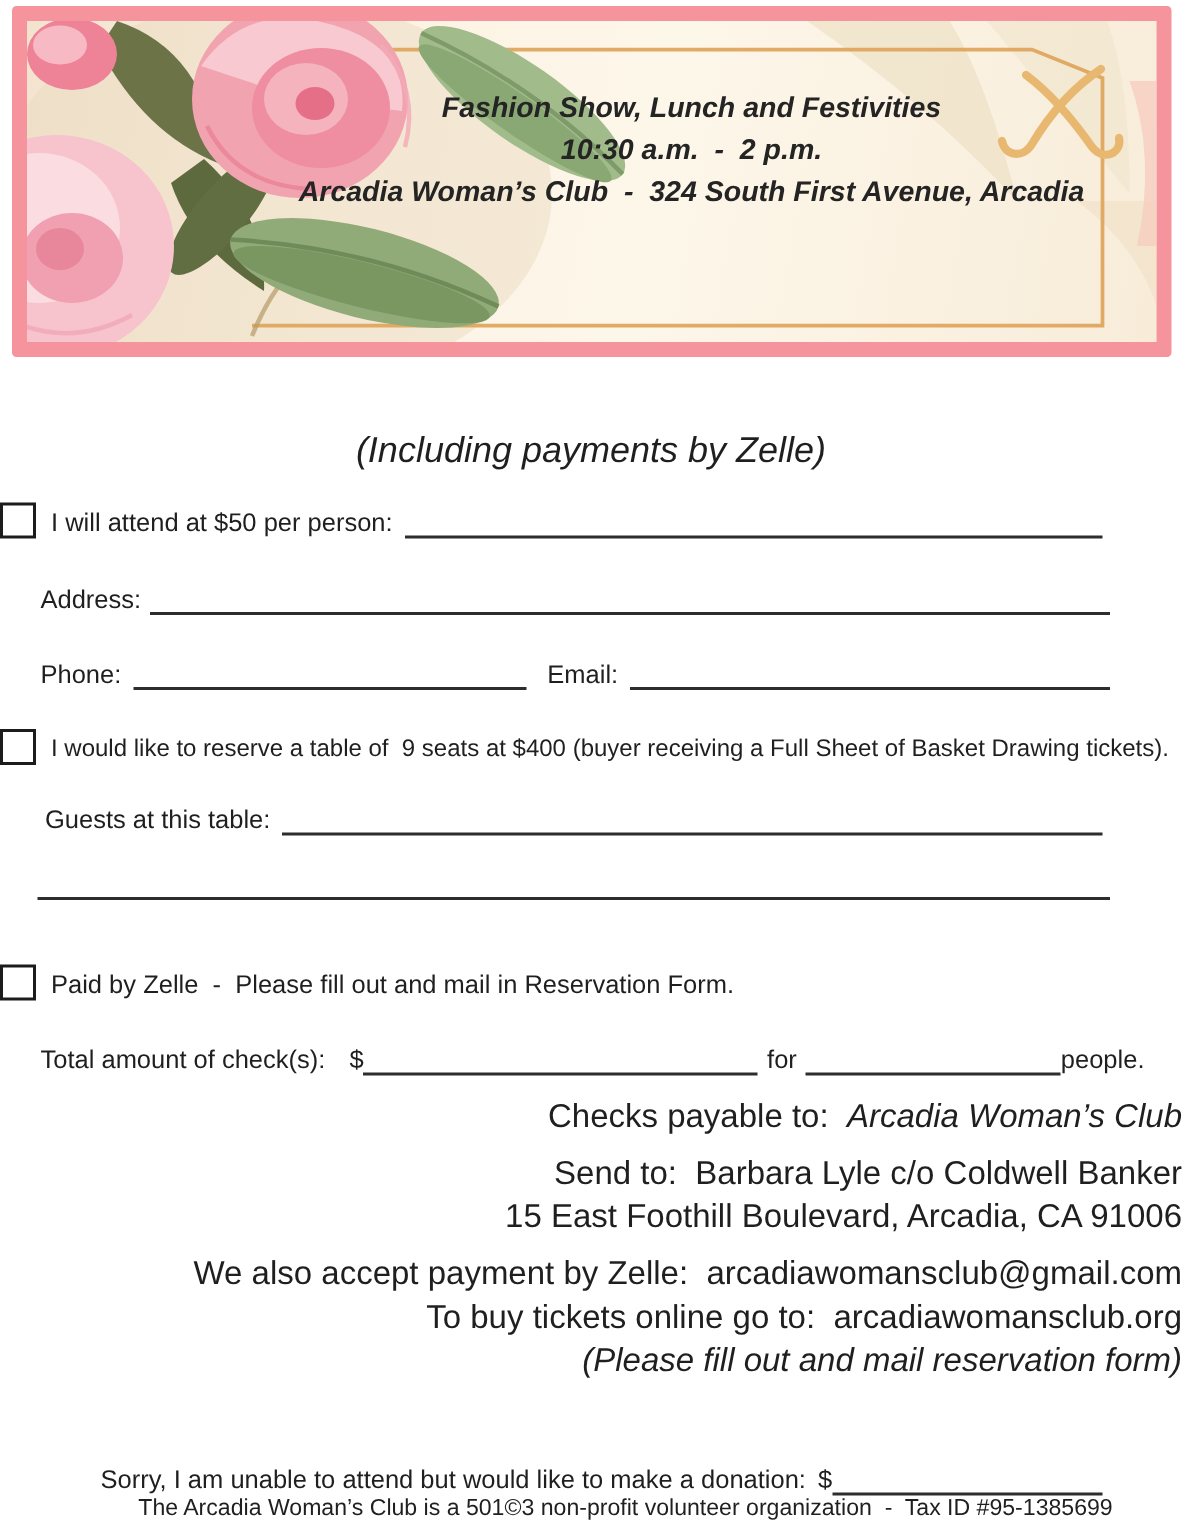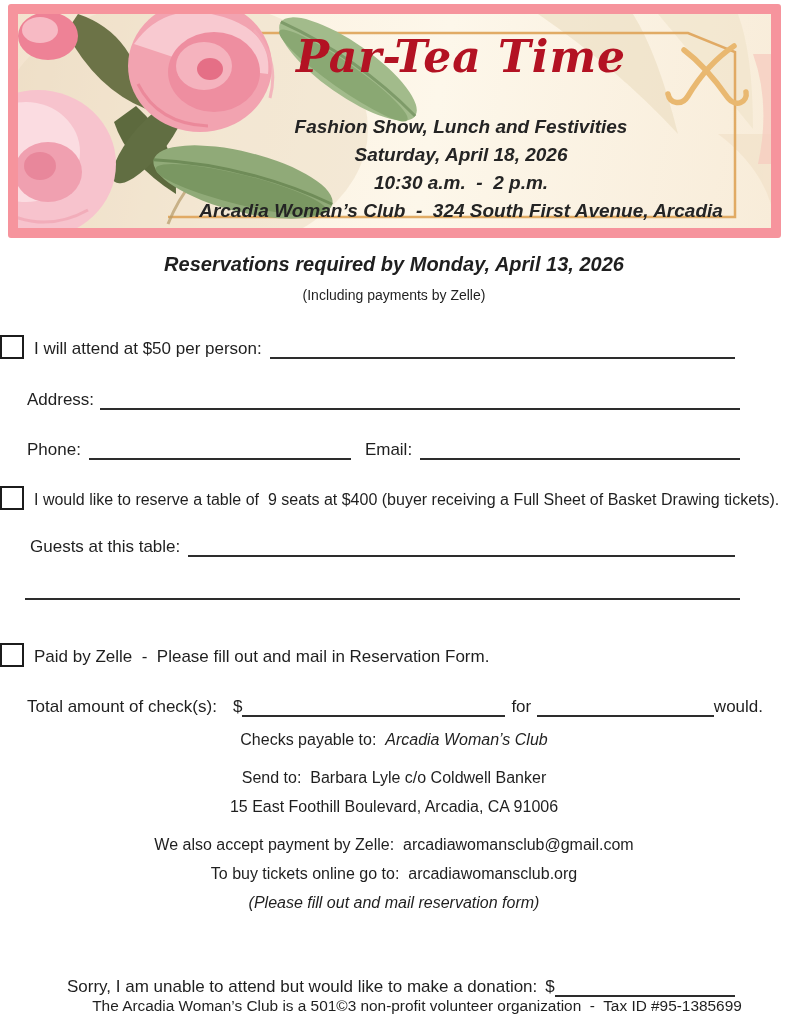--- a/index.html
+++ b/index.html
@@ -18,27 +18,27 @@
     color:#242424;white-space:pre;}
   .banner-sub.first{margin-top:29px;}
 
   
   .t{white-space:pre;}
   .row{position:absolute;display:flex;align-items:flex-end;font-size:17px;line-height:21px;}
   .fl{border-bottom:2px solid #2d2d2d;height:18px;}
   .grow{flex:1;}
   .cb{width:20px;height:20px;border:2px solid #1c1c1c;background:#fff;margin-right:10px;
     flex:none;align-self:flex-end;margin-bottom:0px;}
-  .cline{position:absolute;width:100%;text-align:center;font-size:16px;white-space:pre;}
+  .cline{position:absolute;width:100%;text-align:right;font-size:22px;white-space:pre;}
   .italic{font-style:italic;}
 
   .heading{position:absolute;width:100%;text-align:center;top:253px;
     font-size:20px;font-style:italic;font-weight:bold;white-space:pre;}
   .subheading{position:absolute;width:100%;text-align:center;top:287px;
-    font-size:14px;white-space:pre;}
+    font-size:24px;font-style:italic;white-space:pre;}
 
   .row-attend{top:335px;left:0;right:53px;}
   .row-address{top:389px;left:27px;right:48px;}
   .row-phone{top:439px;left:27px;right:48px;}
   .row-table{top:486px;left:0;right:0;font-size:16px;}
   .row-guests{top:536px;left:30px;right:53px;}
   .solo-line{position:absolute;top:578px;left:25px;right:48px;height:20px;
     border-bottom:2px solid #2d2d2d;}
   .row-zelle{top:643px;left:0;right:20px;}
   .row-total{top:696px;left:27px;right:25px;}
@@ -120,29 +120,26 @@
       </g>
 
       <g transform="rotate(14 225 168)">
         <ellipse cx="225" cy="168" rx="92" ry="30" fill="#90aa78"></ellipse>
         <ellipse cx="225" cy="176" rx="88" ry="15" fill="#7a9762"></ellipse>
         <path d="M133,168 Q225,150 317,168" stroke="#6f8c58" stroke-width="3" fill="none"></path>
       </g>
     </svg>
 
     <div class="banner-text">
-      <div class="banner-title">Par-Tea Time</div>
       <div class="banner-sub first">Fashion Show, Lunch and Festivities</div>
-      <div class="banner-sub">Saturday, April 18, 2026</div>
       <div class="banner-sub">10:30 a.m.  -  2 p.m.</div>
       <div class="banner-sub">Arcadia Woman’s Club  -  324 South First Avenue, Arcadia</div>
     </div>
   </div>
 
-  <div class="heading">Reservations required by Monday, April 13, 2026</div>
   <div class="subheading">(Including payments by Zelle)</div>
 
   <div class="row row-attend">
     <span class="cb"></span>
     <span class="t">I will attend at $50 per person:</span>
     <span class="fl grow ml8"></span>
   </div>
 
   <div class="row row-address">
     <span class="t">Address:</span>
@@ -172,21 +169,21 @@
     <span class="cb"></span>
     <span class="t">Paid by Zelle  -  Please fill out and mail in Reservation Form.</span>
   </div>
 
   <div class="row row-total">
     <span class="t">Total amount of check(s):</span>
     <span class="t dollar">$</span>
     <span class="fl total-line1"></span>
     <span class="t ml6">for</span>
     <span class="fl grow ml6"></span>
-    <span class="t">would.</span>
+    <span class="t">people.</span>
   </div>
 
   <div class="cline c-checks"><span class="t">Checks payable to:</span><span class="t">  </span><span class="t italic">Arcadia Woman’s Club</span></div>
 
   <div class="cline c-send1">Send to:  Barbara Lyle c/o Coldwell Banker</div>
   <div class="cline c-send2">15 East Foothill Boulevard, Arcadia, CA 91006</div>
   <div class="cline c-online">To buy tickets online go to:  arcadiawomansclub.org</div>
   <div class="cline c-zelle">We also accept payment by Zelle:  arcadiawomansclub@gmail.com</div>
   <div class="cline c-note">(Please fill out and mail reservation form)</div>
 

